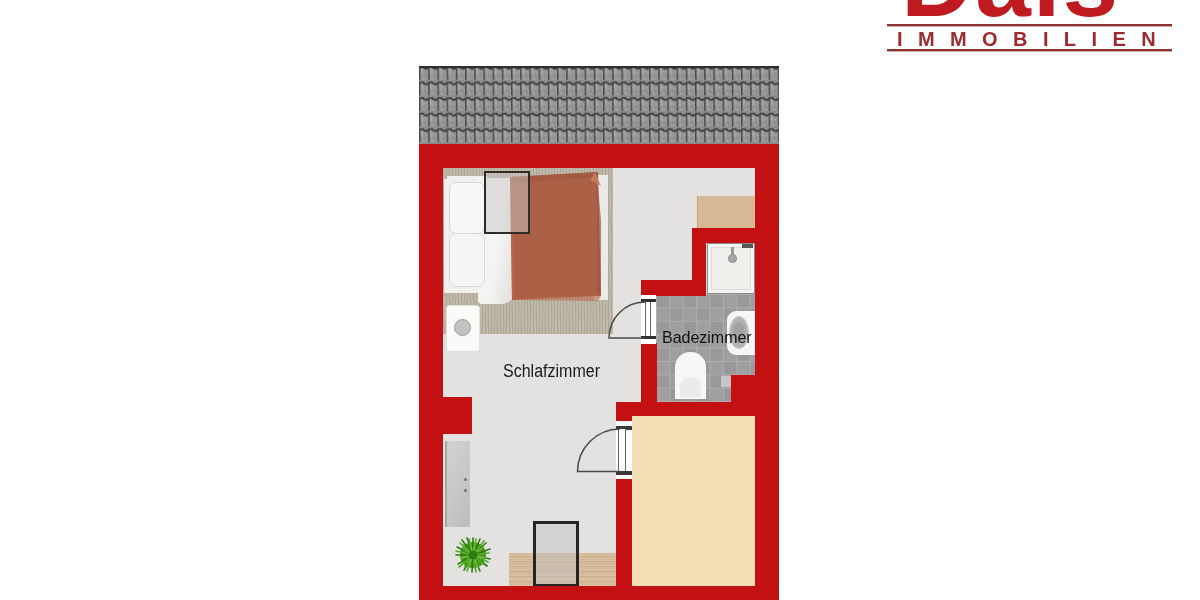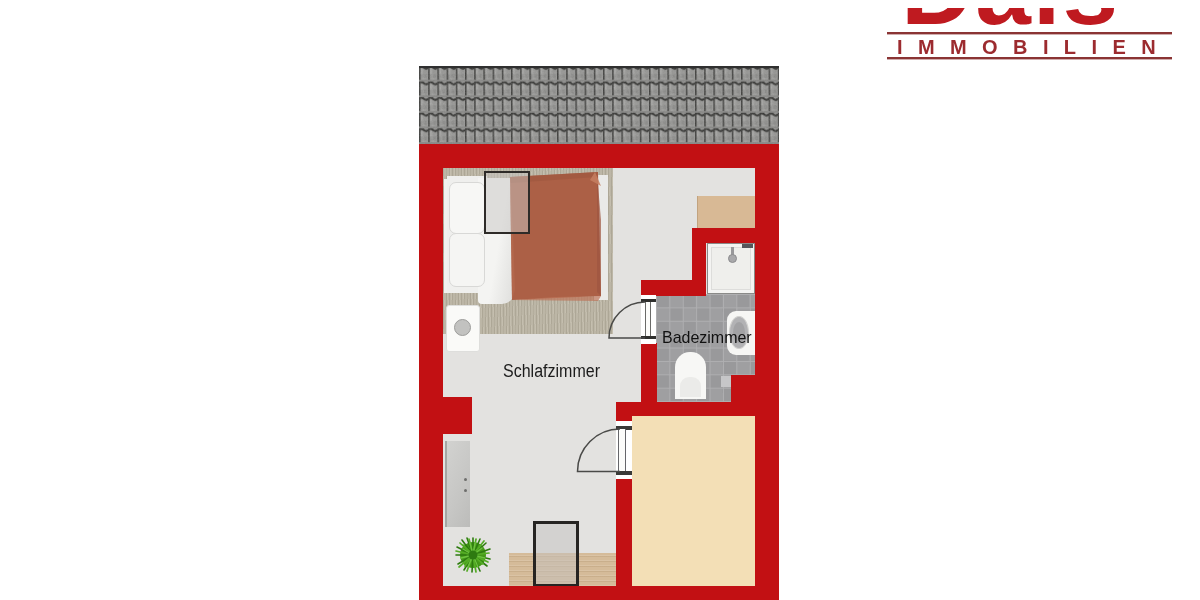--- a/index.html
+++ b/index.html
@@ -201,21 +201,21 @@
 <div class="abs" style="left:574px;top:425px;width:50px;height:50px;">
 <svg width="50" height="50" viewBox="0 0 50 50">
 <path d="M46 4 A42.5 42.5 0 0 0 3.5 46.5 L46 46.5" fill="none" stroke="#4a4a48" stroke-width="1.5"></path>
 </svg>
 </div>
 
 <div class="abs" style="left:503px;top:361px;font-size:18px;color:#1c1c1c;transform:scaleX(0.89);transform-origin:0 0;">Schlafzimmer</div>
 
 <div class="abs" style="left:662px;top:328px;font-size:17px;color:#111111;transform:scaleX(0.94);transform-origin:0 0;">Badezimmer</div>
 
-<div class="abs" style="left:0;top:8px;width:1010px;height:60px;">
+<div class="abs" style="left:0;top:0;width:1010px;height:60px;">
 <svg width="1200" height="60">
 <text x="901" y="16" font-family="Liberation Sans, sans-serif" font-size="100" font-weight="bold" letter-spacing="2" fill="#bf1a20">Dais</text>
 
 <rect x="887" y="24" width="285" height="2.4" fill="#8a3434"></rect>
 
 <text x="897" y="45.5" font-family="Liberation Sans, sans-serif" font-size="20" font-weight="bold" letter-spacing="15.4" fill="#9c2b2f">IMMOBILIEN</text>
 
 <rect x="887" y="49" width="285" height="2.4" fill="#8a3434"></rect>
 </svg>
 </div>

